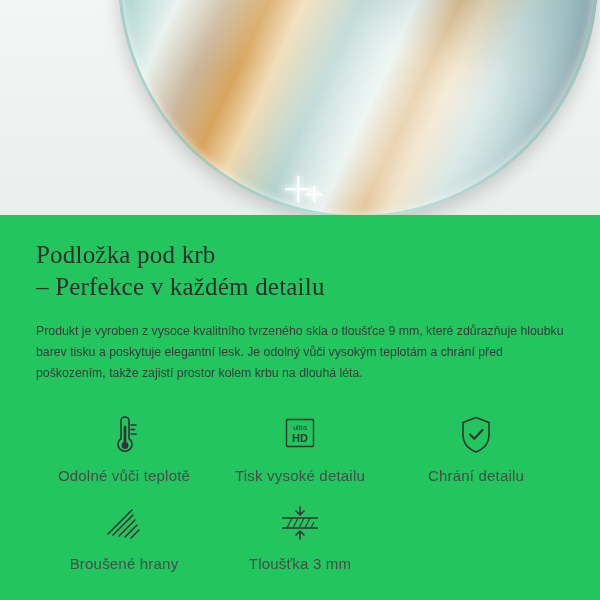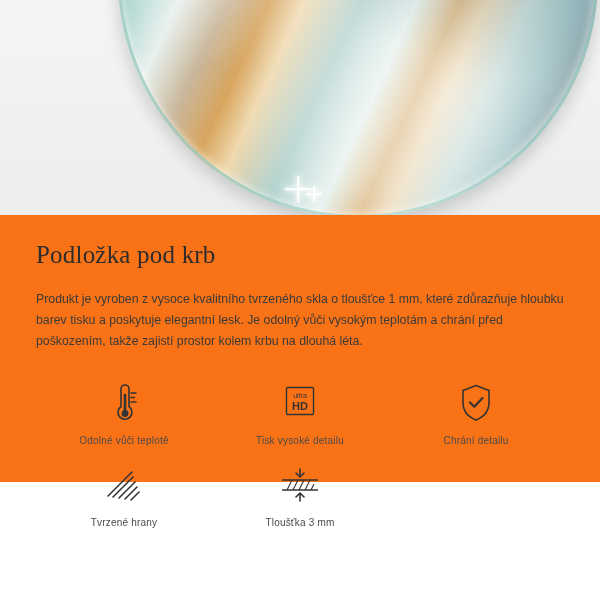--- a/index.html
+++ b/index.html
@@ -9,22 +9,22 @@
   body {
     width: 600px;
     height: 600px;
     background: #ffffff;
     font-family: "Liberation Sans", sans-serif;
     overflow: hidden;
   }
   .page {
     position: relative;
     width: 600px;
-    height: 482px;
-    background: #f97316;
+    height: 600px;
+    background: #22c55e;
   }
 
   
   .hero {
     position: relative;
     width: 600px;
     height: 215px;
     overflow: hidden;
     background: #f3f4f4;
   }
@@ -147,21 +147,21 @@
     justify-content: flex-start;
   }
   .feature-icon {
     height: 46px;
     display: flex;
     align-items: center;
     justify-content: flex-start;
   }
   .feature-label {
     margin-top: 9px;
-    font-size: 10px;
+    font-size: 15px;
     color: #4a4a4a;
     text-align: center;
     letter-spacing: 0.2px;
   }
   svg { display: block; }
 </style>
 </head>
 <body>
 
 <div class="page">
@@ -172,23 +172,24 @@
       <div class="pad-edge"></div>
     </div>
     <div class="sparkle s1"></div>
     <div class="sparkle s2"></div>
   </div>
 
   <div class="content">
 
     <h1 class="headline">
       <span>Podložka pod krb</span>
+      <span class="line2">– Perfekce v každém detailu</span>
     </h1>
 
-    <p class="paragraph">Produkt je vyroben z vysoce kvalitního tvrzeného skla o tloušťce 1 mm, které zdůrazňuje hloubku barev tisku a poskytuje elegantní lesk. Je odolný vůči vysokým teplotám a chrání před poškozením, takže zajistí prostor kolem krbu na dlouhá léta.</p>
+    <p class="paragraph">Produkt je vyroben z vysoce kvalitního tvrzeného skla o tloušťce 9 mm, které zdůrazňuje hloubku barev tisku a poskytuje elegantní lesk. Je odolný vůči vysokým teplotám a chrání před poškozením, takže zajistí prostor kolem krbu na dlouhá léta.</p>
 
     <div class="features">
 
       <div class="feature">
         <div class="feature-icon">
           <svg width="34" height="42" viewBox="0 0 34 42" fill="none" stroke="#333" stroke-width="1.6">
             <path d="M14 7a4 4 0 0 1 8 0v17.5a7 7 0 1 1-8 0V7z"></path>
             <path d="M18 13v15.5" stroke-width="2.6" stroke-linecap="round"></path>
             <circle cx="18" cy="31.5" r="3.4" fill="#333" stroke="none"></circle>
             <path d="M24 11h5M24 15.5h3.5M24 20h5" stroke-linecap="round"></path>
@@ -222,21 +223,21 @@
       <div class="feature">
         <div class="feature-icon">
           <svg width="40" height="34" viewBox="0 0 40 34">
             <path d="M4 28 L28 4" stroke="#333" stroke-width="1.6" stroke-linecap="round"></path>
             <path d="M9 29 L29 9" stroke="#333" stroke-width="1.6" stroke-linecap="round"></path>
             <path d="M15 30 L31 14" stroke="#333" stroke-width="1.6" stroke-linecap="round"></path>
             <path d="M21 31 L33 19" stroke="#333" stroke-width="1.6" stroke-linecap="round"></path>
             <path d="M27 32 L35 24" stroke="#333" stroke-width="1.6" stroke-linecap="round"></path>
           </svg>
         </div>
-        <div class="feature-label">Tvrzené hrany</div>
+        <div class="feature-label">Broušené hrany</div>
       </div>
 
       <div class="feature">
         <div class="feature-icon">
           <svg width="44" height="38" viewBox="0 0 44 38">
             <path d="M22 3v7" stroke="#333" stroke-width="1.6" stroke-linecap="round"></path>
             <path d="M18 7l4 4 4-4" fill="none" stroke="#333" stroke-width="1.6" stroke-linecap="round" stroke-linejoin="round"></path>
             <path d="M22 35v-7" stroke="#333" stroke-width="1.6" stroke-linecap="round"></path>
             <path d="M18 31l4-4 4 4" fill="none" stroke="#333" stroke-width="1.6" stroke-linecap="round" stroke-linejoin="round"></path>
             <line x1="4" y1="14" x2="40" y2="14" stroke="#333" stroke-width="1.4"></line>

